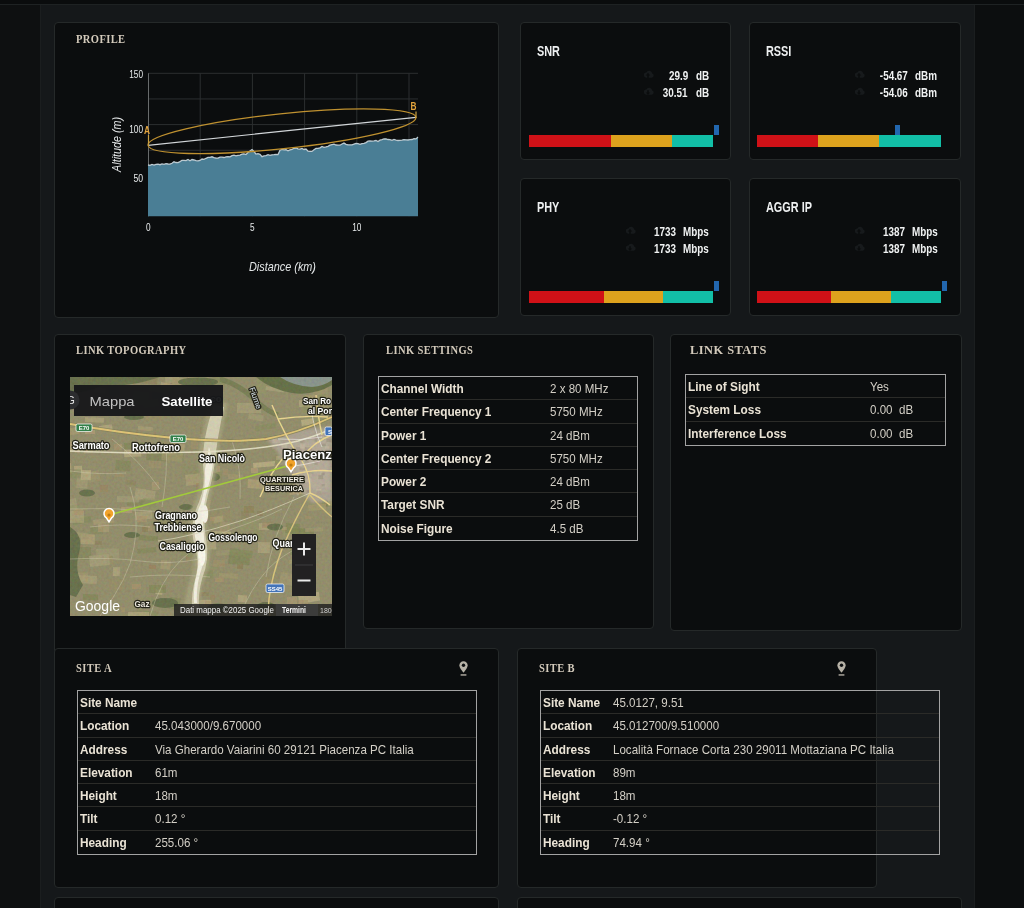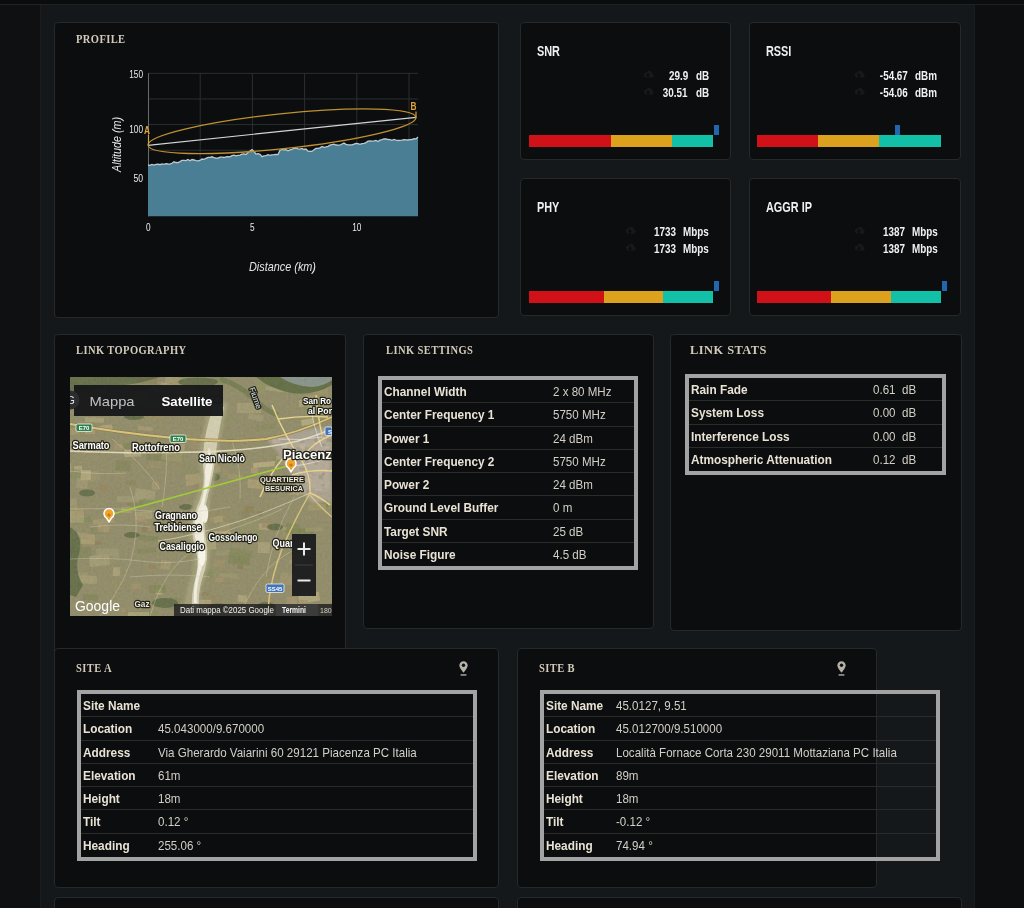--- a/index.html
+++ b/index.html
@@ -13,21 +13,21 @@
 .stitle{position:absolute;left:16px;top:20px;font-size:14.5px;font-weight:bold;color:#eef0f1;white-space:nowrap;transform:scaleX(.75);transform-origin:0 50%}
 .snum{position:absolute;font-size:13px;font-weight:bold;color:#f0f2f2;white-space:nowrap;transform:scaleX(.76);transform-origin:100% 50%;line-height:16px}
 .sunit{position:absolute;font-size:13px;font-weight:bold;color:#f0f2f2;white-space:nowrap;transform:scaleX(.76);transform-origin:0 50%;line-height:16px}
 .sicon{position:absolute}
 .gauge{position:absolute;top:112px;height:12px;display:flex}
 .gauge div{height:12px}
 .gr{background:#d01117}
 .ga{background:#dda21d}
 .gt{background:#12bfa7}
 .marker{position:absolute;top:102px;width:5px;height:10px;background:#2266ae}
-.dtable{position:absolute;border:4px solid #a3a3a3}
+.dtable{position:absolute;border:1px solid #a3a3a3}
 .drow{position:relative;border-bottom:1px solid #2b2b28}
 .drow:last-child{border-bottom:none}
 .dlabel{position:absolute;left:2px;top:0;font-weight:bold;color:#eae3d5;font-size:13px;white-space:nowrap;transform:scaleX(.91);transform-origin:0 50%}
 .dval{position:absolute;top:0;color:#d3cfc6;font-size:13px;white-space:nowrap;transform:scaleX(.89);transform-origin:0 50%}
 .pin{position:absolute;right:30px;top:12px}
 </style>
 </head>
 <body>
 <div class="topbar"></div>
 <div class="sidebar"></div>
@@ -576,52 +576,44 @@
       </div>
 <div class="drow" style="height:23.3px">
         <span class="dlabel" style="line-height:23.3px">Center Frequency 2</span>
         <span class="dval" style="left:171px;line-height:23.3px">5750 MHz</span>
       </div>
 <div class="drow" style="height:23.3px">
         <span class="dlabel" style="line-height:23.3px">Power 2</span>
         <span class="dval" style="left:171px;line-height:23.3px">24 dBm</span>
       </div>
 <div class="drow" style="height:23.3px">
-        <span class="dlabel" style="line-height:23.3px">Ground Level Buffer</span>
-        <span class="dval" style="left:171px;line-height:23.3px">0 m</span>
-      </div>
-<div class="drow" style="height:23.3px">
         <span class="dlabel" style="line-height:23.3px">Target SNR</span>
         <span class="dval" style="left:171px;line-height:23.3px">25 dB</span>
       </div>
 <div class="drow" style="height:23.3px">
         <span class="dlabel" style="line-height:23.3px">Noise Figure</span>
         <span class="dval" style="left:171px;line-height:23.3px">4.5 dB</span>
       </div>
 </div>
 </div>
 
 <div class="panel" style="left:670px;top:334px;width:292px;height:297px">
   <div class="sheader" style="left:19px;top:7px;transform:scaleX(.92)">LINK STATS</div>
   <div class="dtable" id="t-stats" style="left:14px;top:39px;width:261px">
 <div class="drow" style="height:23.3px">
-        <span class="dlabel" style="line-height:23.3px">Rain Fade</span>
-        <span class="dval" style="left:184px;line-height:23.3px">0.61&nbsp; dB</span>
+        <span class="dlabel" style="line-height:23.3px">Line of Sight</span>
+        <span class="dval" style="left:184px;line-height:23.3px">Yes</span>
       </div>
 <div class="drow" style="height:23.3px">
         <span class="dlabel" style="line-height:23.3px">System Loss</span>
         <span class="dval" style="left:184px;line-height:23.3px">0.00&nbsp; dB</span>
       </div>
 <div class="drow" style="height:23.3px">
         <span class="dlabel" style="line-height:23.3px">Interference Loss</span>
         <span class="dval" style="left:184px;line-height:23.3px">0.00&nbsp; dB</span>
-      </div>
-<div class="drow" style="height:23.3px">
-        <span class="dlabel" style="line-height:23.3px">Atmospheric Attenuation</span>
-        <span class="dval" style="left:184px;line-height:23.3px">0.12&nbsp; dB</span>
       </div>
 </div>
 </div>
 
 <div class="panel" style="left:54px;top:648px;width:445px;height:240px">
   <div class="sheader" style="left:21px;top:11px">SITE A</div>
   <div class="pin"><svg width="9" height="15" viewBox="0 0 9 15">
         <path d="M4.5 0.2 C2.1 0.2 0.4 2 0.4 4.2 C0.4 7.2 4.5 11.6 4.5 11.6 C4.5 11.6 8.6 7.2 8.6 4.2 C8.6 2 6.9 0.2 4.5 0.2 Z" fill="#b7b2a7"></path>
         <circle cx="4.5" cy="4.3" r="1.7" fill="#0c0e0f"></circle>
         <rect x="1.6" y="13.2" width="5.8" height="1.5" fill="#a8a399"></rect>

